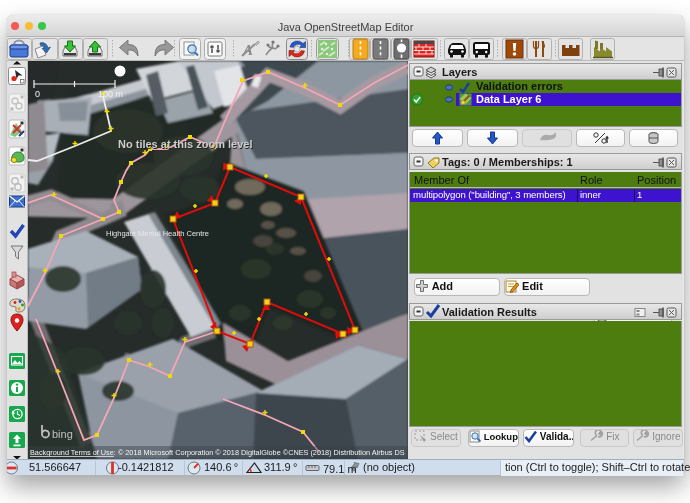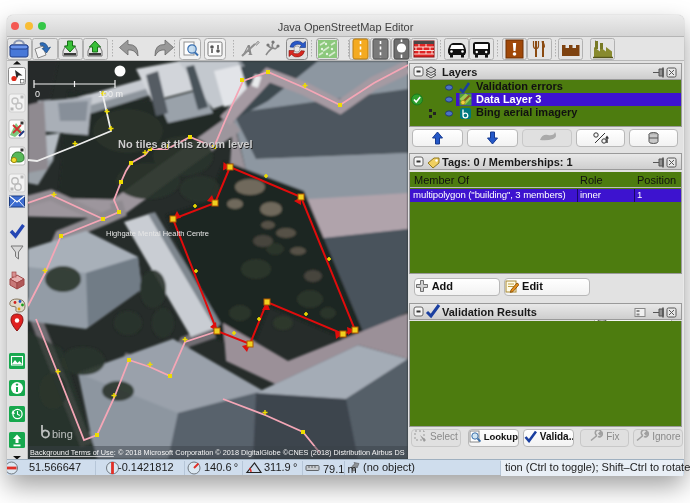--- a/index.html
+++ b/index.html
@@ -516,34 +516,21 @@
         <div style="position:absolute;left:46px;top:0;right:0;height:13px;background:#3d13cf;"></div>
         <svg width="271" height="13" style="position:absolute;left:0;top:0;">
             <circle cx="7" cy="6.5" r="5.5" fill="#2da02d" stroke="#1c7a1c"></circle>
             <path d="M4 6.5 l2.2 2.5 4-5" stroke="#fff" stroke-width="1.6" fill="none"></path>
             <ellipse cx="39" cy="6.5" rx="3.5" ry="2.6" fill="#4a72c8" stroke="#223a74"></ellipse>
             <rect x="49.5" y="0.5" width="12" height="12" fill="#4a9a40"></rect>
             <path d="M49.5 6 l6 -5.5 6 4.5 -6 6.5 z" fill="#a0c850"></path>
             <path d="M52.5 9.5 l7 -7" stroke="#8a5820" stroke-width="2.2"></path>
             <circle cx="53" cy="9.5" r="2.2" fill="#f0d040" stroke="#a07810" stroke-width="0.6"></circle>
           </svg>
-        <span style="position:absolute;left:66px;top:0px;font-size:11px;font-weight:bold;color:#fff;">Data Layer 3</span>
-      </div>
-      <div style="position:absolute;left:0;top:26px;width:271px;height:13px;">
-        <svg width="271" height="13">
-            <g fill="#222">
-              <rect x="19" y="2" width="3" height="3"></rect>
-              <rect x="23" y="5" width="3" height="3"></rect>
-              <rect x="19" y="8" width="3" height="3"></rect>
-            </g>
-            <ellipse cx="39" cy="6.5" rx="3.5" ry="2.6" fill="#4a72c8" stroke="#223a74"></ellipse>
-            <rect x="50" y="1" width="11" height="11" rx="2" fill="#00787e"></rect>
-            <path d="M53 2.5 v6 a2.4 2.4 0 0 0 4.8 0 a2.4 2.4 0 0 0 -4.6 -0.9" stroke="#fff" stroke-width="1.3" fill="none"></path>
-          </svg>
-        <span style="position:absolute;left:66px;top:0px;font-size:11px;font-weight:bold;color:#111;">Bing aerial imagery</span>
+        <span style="position:absolute;left:66px;top:0px;font-size:11px;font-weight:bold;color:#fff;">Data Layer 6</span>
       </div>
     </div>
     <div class="btnrow" style="top:68px;">
       <div class="wbtn" style="left:3px;top:0;width:51px;"><svg width="49" height="16">
             <path d="M24.5 2 l5 6 h-3 v6 h-4 v-6 h-3 z" fill="#2458c8" stroke="#163a90"></path>
           </svg></div>
       <div class="wbtn" style="left:58px;top:0;width:51px;"><svg width="49" height="16">
             <path d="M24.5 14 l5 -6 h-3 v-6 h-4 v6 h-3 z" fill="#2458c8" stroke="#163a90"></path>
           </svg></div>
       <div class="gbtn" style="left:113px;top:0;width:50px;"><svg width="48" height="16">

